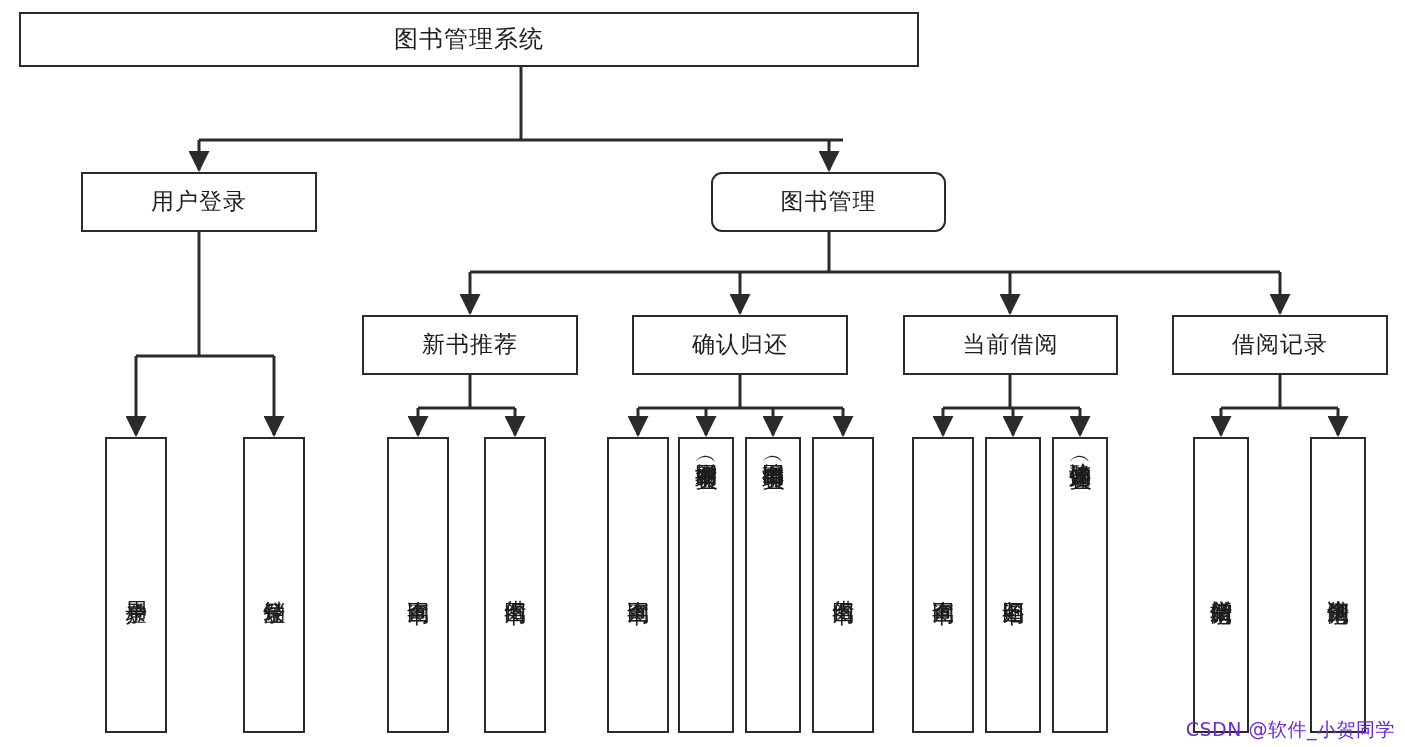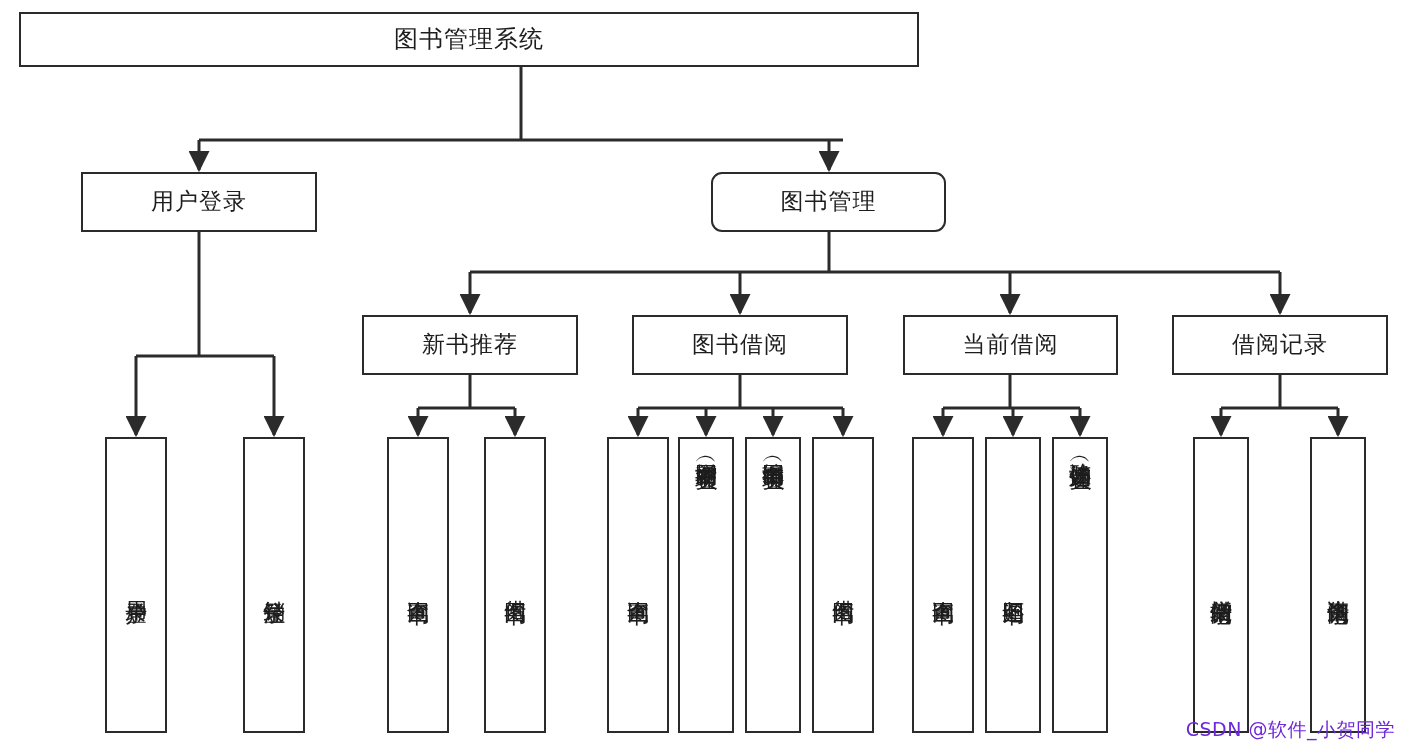--- a/index.html
+++ b/index.html
@@ -133,21 +133,21 @@
     <span>用户登录</span>
   </div>
   <div class="node h" style="left: 711px; top: 172px; width: 235px; height: 60px; border-radius: 11px;">
     <span>图书管理</span>
   </div>
 
   <div class="node h" style="left: 362px; top: 315px; width: 216px; height: 60px;">
     <span>新书推荐</span>
   </div>
   <div class="node h" style="left: 632px; top: 315px; width: 216px; height: 60px;">
-    <span>图书借阅</span>
+    <span>确认归还</span>
   </div>
   <div class="node h" style="left: 903px; top: 315px; width: 215px; height: 60px;">
     <span>当前借阅</span>
   </div>
   <div class="node h" style="left: 1172px; top: 315px; width: 216px; height: 60px;">
     <span>借阅记录</span>
   </div>
 
   <div class="node leaf" style="left: 105px; top: 437px; width: 62px; height: 296px;">
     <span class="vtext">用户登录</span>

